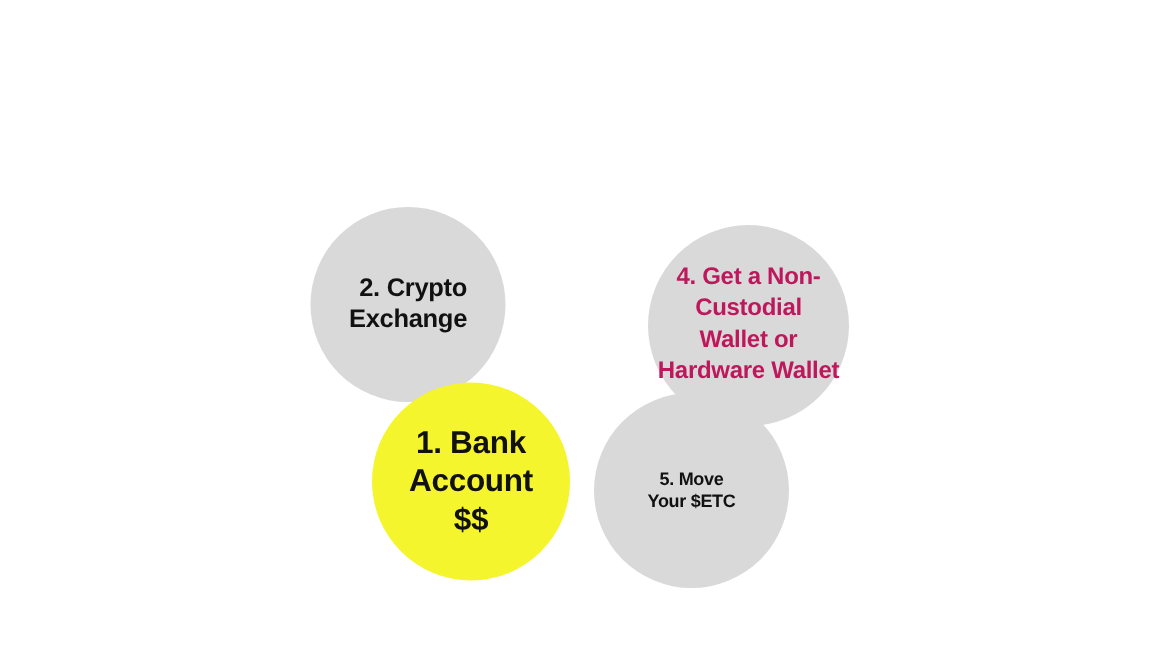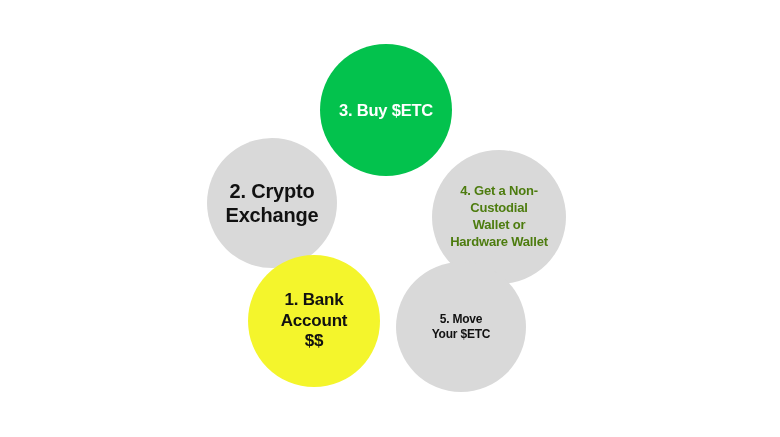--- a/index.html
+++ b/index.html
@@ -41,35 +41,36 @@
   #node-bank-account {
     left: 248px;
     top: 255px;
     width: 132px;
     height: 132px;
     background: #f4f52c;
     z-index: 5;
   }
   #node-bank-account .node-label {
     color: #111111;
-    font-size: 17px;
+    font-size: 21px;
   }
 
   
   #node-crypto-exchange {
     left: 207px;
     top: 138px;
     width: 130px;
     height: 130px;
     background: #d9d9d9;
     z-index: 3;
   }
   #node-crypto-exchange .node-label {
     color: #111111;
-    font-size: 20px;
+    font-size: 17px;
+    text-align: right;
   }
 
   
   #node-buy-etc {
     left: 320px;
     top: 44px;
     width: 132px;
     height: 132px;
     background: #03c24d;
     z-index: 6;
@@ -82,22 +83,22 @@
   
   #node-wallet {
     left: 432px;
     top: 150px;
     width: 134px;
     height: 134px;
     background: #d9d9d9;
     z-index: 2;
   }
   #node-wallet .node-label {
-    color: #4d7c0f;
-    font-size: 13px;
+    color: #be185d;
+    font-size: 16px;
     line-height: 1.30;
   }
 
   
   #node-move-etc {
     left: 396px;
     top: 262px;
     width: 130px;
     height: 130px;
     background: #d9d9d9;
@@ -117,23 +118,20 @@
     <span class="node-label">1. Bank
 Account
 $$</span>
   </div>
 
   <div class="node" id="node-crypto-exchange">
     <span class="node-label">2. Crypto
 Exchange</span>
   </div>
 
-  <div class="node" id="node-buy-etc">
-    <span class="node-label">3. Buy $ETC</span>
-  </div>
 
   <div class="node" id="node-wallet">
     <span class="node-label">4. Get a Non-Custodial
 Wallet or
 Hardware Wallet</span>
   </div>
 
   <div class="node" id="node-move-etc">
     <span class="node-label">5. Move
 Your $ETC</span>

